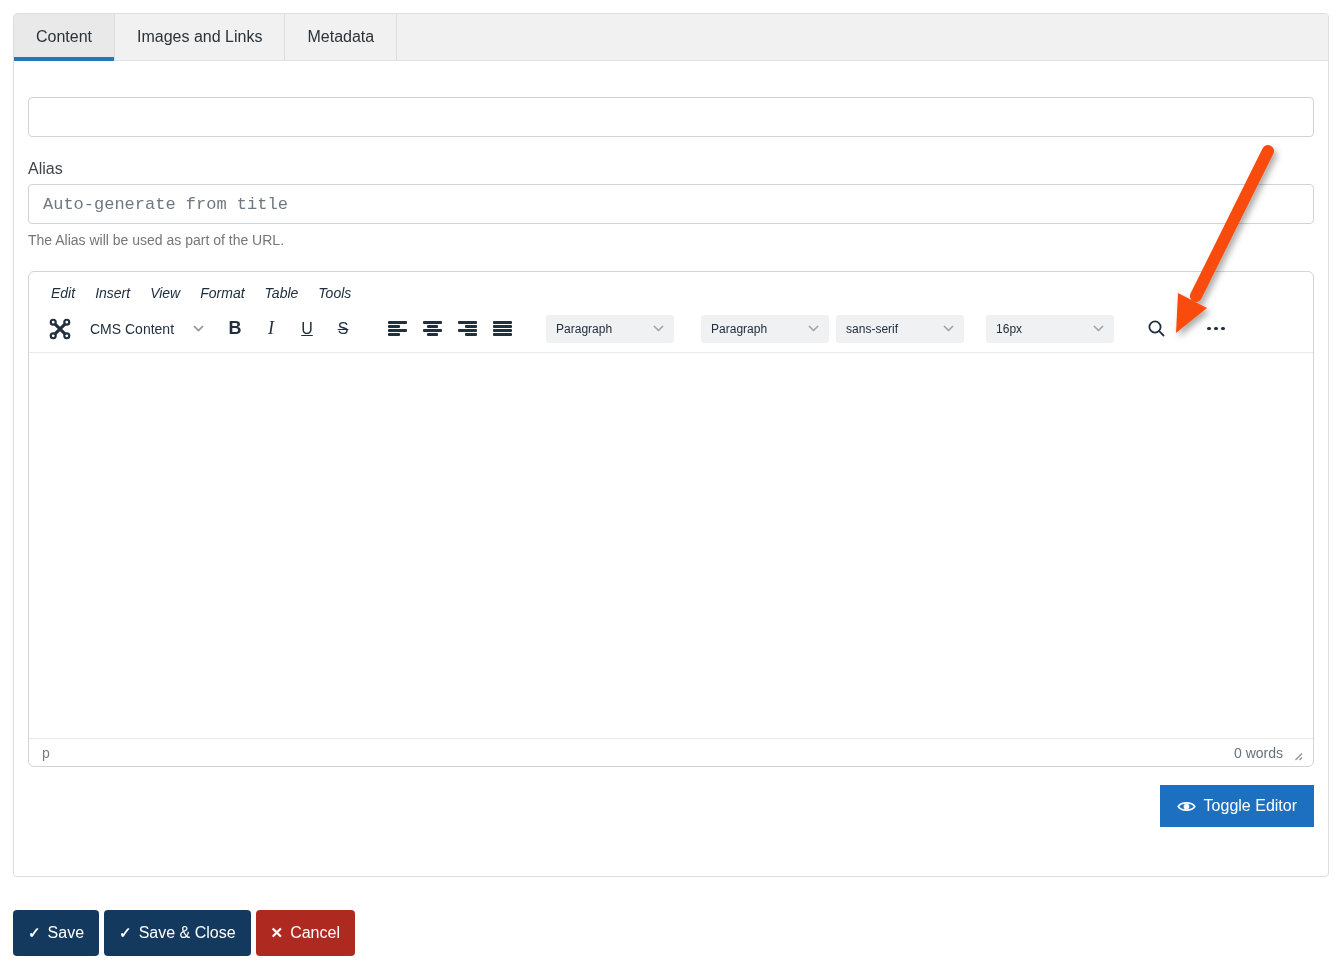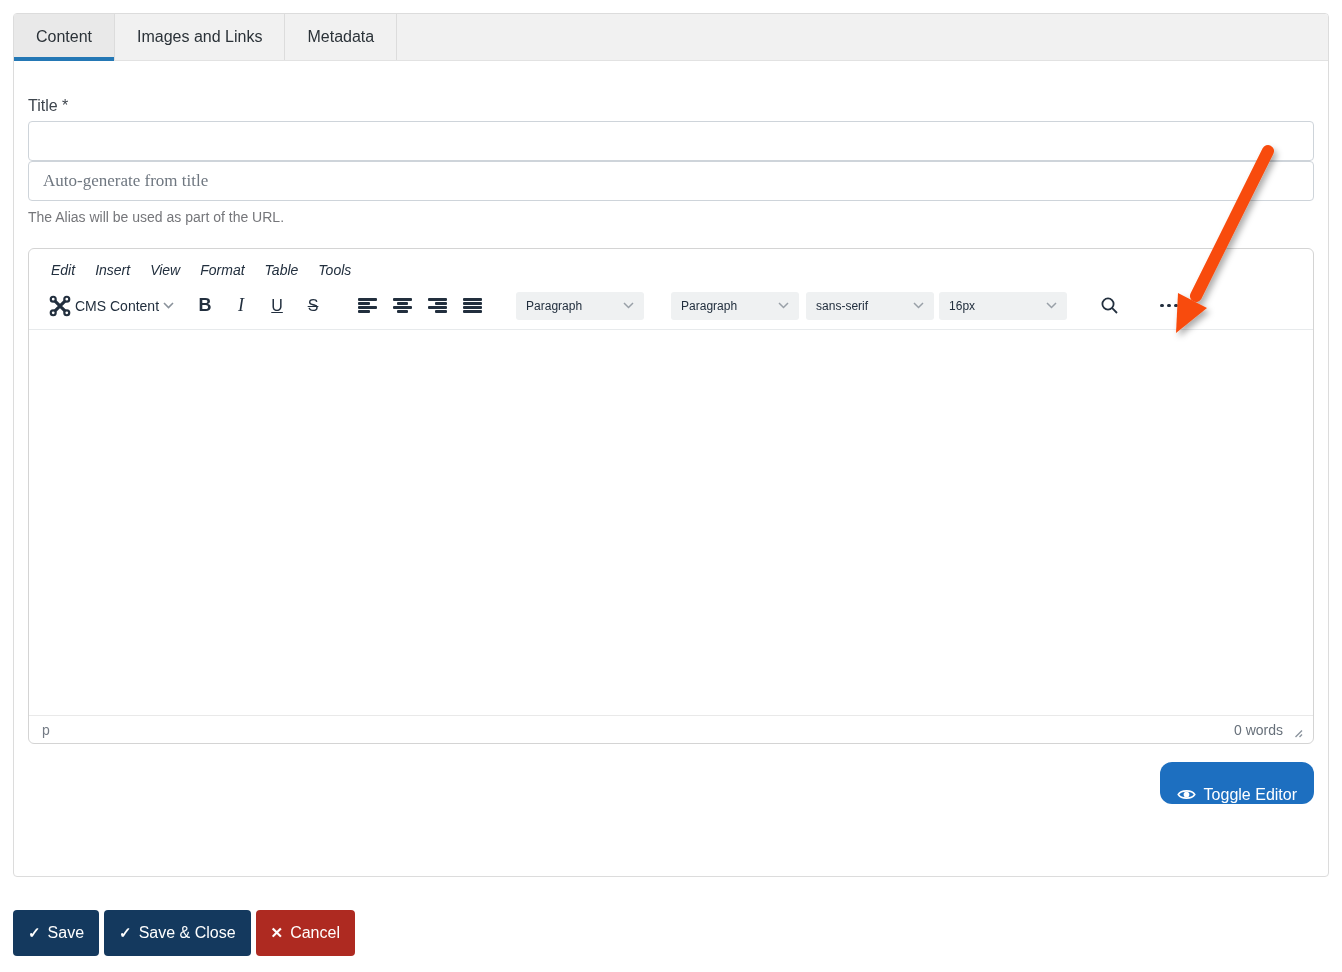--- a/index.html
+++ b/index.html
@@ -16,35 +16,35 @@
             border-radius:3px 3px 0 0; }
   .tab { position:relative; display:flex; align-items:center; padding:0 22px;
          font-size:16px; color:#2b3238; border-right:1px solid #dcdcdc; cursor:pointer; }
   .tab.active { background:#e9e9e9; }
   .tab.active::after { content:""; position:absolute; left:0; right:0; bottom:-1px; height:4px; background:#2478b5; }
 
   
   .card-body { padding:36px 14px 0 14px; }
   .field-label { display:block; font-size:16px; color:#3e454d; margin-bottom:6px; }
   .text-input { width:100%; height:40px; border:1px solid #ced4da; border-radius:4px;
-                padding:7px 14px; font-size:17px; font-family:Liberation Serif, serif; color:#0c4a6e; outline:none; }
+                padding:7px 14px; font-size:17px; font-family:Liberation Mono, monospace; color:#0c4a6e; outline:none; }
   .text-input::placeholder { color:#6f7780; opacity:1; }
   .field-hint { font-size:14px; color:#75767a; margin-top:8px; }
   .mt { margin-top:23px; }
 
   
   .editor { margin-top:23px; height:496px; border:1px solid #d4d4d4; border-radius:6px;
             display:flex; flex-direction:column; background:#fff; overflow:hidden; }
   .mce-menubar { display:flex; align-items:center; padding:9px 12px 2px 12px;font-style:italic; }
   .menu-item { padding:4px 10px; font-size:14px; color:#222f3e; border-radius:3px; cursor:pointer; }
   .mce-toolbar { display:flex; align-items:center; height:46px; padding:0 16px 2px 16px;
                  border-bottom:1px solid #e7eaec; box-shadow:0 2px 3px rgba(0,0,0,0.045); }
   .tbtn { display:flex; align-items:center; justify-content:center; height:32px; min-width:30px;
           border-radius:3px; cursor:pointer; color:#222f3e; }
-  .cms-btn { gap:4px; padding:0 4px; }
+  .cms-btn { gap:19px; padding:0 4px; }
   .cms-btn .lbl { font-size:14px; color:#222f3e; }
   .fmt { font-size:18px; }
   .b-btn { font-weight:700; }
   .i-btn { font-style:italic; font-family:"Liberation Serif", serif; font-size:18px; }
   .u-btn { text-decoration:underline; font-size:16px; }
   .s-btn { text-decoration:line-through; font-size:16px; }
   .group-gap { margin-left:12px; }
   .align-group { display:flex; gap:16px; margin-left:30px; }
   .align-icon { width:19px; height:15px; display:flex; flex-direction:column; justify-content:space-between; cursor:pointer; }
   .align-icon i { display:block; height:2.6px; background:#222f3e; border-radius:1px; }
@@ -60,22 +60,22 @@
   .mce-edit-area { flex:1; background:#fff; }
   .mce-statusbar { height:28px; border-top:1px solid #e9e9e9; display:flex; align-items:center;
                    justify-content:space-between; padding:0 10px 0 13px; }
   .elem-path { font-size:14px; color:#747b85; cursor:pointer; }
   .sb-right { display:flex; align-items:flex-end; gap:9px; }
   .wordcount { font-size:14px; color:#67707a; }
   .resize-handle { cursor:nwse-resize; display:flex; }
 
   
   .toggle-row { display:flex; justify-content:flex-end; margin-top:18px; }
-  .btn-toggle { display:flex; align-items:flex-end; gap:8px; height:42px; padding:0 17px;
-                background:#1d6fc0; color:#fff; font-size:16px; border:none; border-radius:12px;
+  .btn-toggle { display:flex; align-items:center; gap:8px; height:42px; padding:0 17px;
+                background:#1d6fc0; color:#fff; font-size:16px; border:none; border-radius:0;
                 font-family:"Liberation Sans",sans-serif; cursor:pointer; }
 
   
   .actions { position:absolute; left:13px; top:910px; display:flex; gap:5px; }
   .btn-action { display:flex; align-items:center; gap:7px; height:46px; padding:0 15px;
                 border:none; border-radius:4px; color:#fff; font-size:16px;
                 font-family:"Liberation Sans",sans-serif; cursor:pointer; }
   .btn-navy { background:#14395e; }
   .btn-red  { background:#ae2a21; }
   .btn-ico  { font-size:15px; font-weight:700; }
@@ -98,23 +98,23 @@
       <div class="tab">
           <span>Images and Links</span>
         </div>
       <div class="tab">
           <span>Metadata</span>
         </div>
     </div>
 
     <div class="card-body">
 
-      <label class="field-label">Title *</label>
       <input class="text-input" type="text" value="" style="">
 
+      <label class="field-label mt">Alias</label>
       <input class="text-input" type="text" placeholder="Auto-generate from title" style="">
       <div class="field-hint">The Alias will be used as part of the URL.</div>
 
       <div class="editor">
 
         <div class="mce-menubar">
           <div class="menu-item">Edit</div>
           <div class="menu-item">Insert</div>
           <div class="menu-item">View</div>
           <div class="menu-item">Format</div>
@@ -191,21 +191,21 @@
               </span>
           </div>
           <div class="tox-select" style="margin-left:7px;">
             <span>sans-serif</span>
             <span style="display:flex;">
                 <svg width="11" height="7" viewBox="0 0 11 7" fill="none">
                   <path d="M1 1 L5.5 5.5 L10 1" stroke="#99a0a8" stroke-width="1.5"></path>
                 </svg>
               </span>
           </div>
-          <div class="tox-select" style="margin-left:5px;">
+          <div class="tox-select" style="margin-left:22px;">
             <span>16px</span>
             <span style="display:flex;">
                 <svg width="11" height="7" viewBox="0 0 11 7" fill="none">
                   <path d="M1 1 L5.5 5.5 L10 1" stroke="#99a0a8" stroke-width="1.5"></path>
                 </svg>
               </span>
           </div>
 
           <div class="icon-btn">
             <svg width="21" height="21" viewBox="0 0 21 21" fill="none" stroke="#222f3e" stroke-width="1.8">

